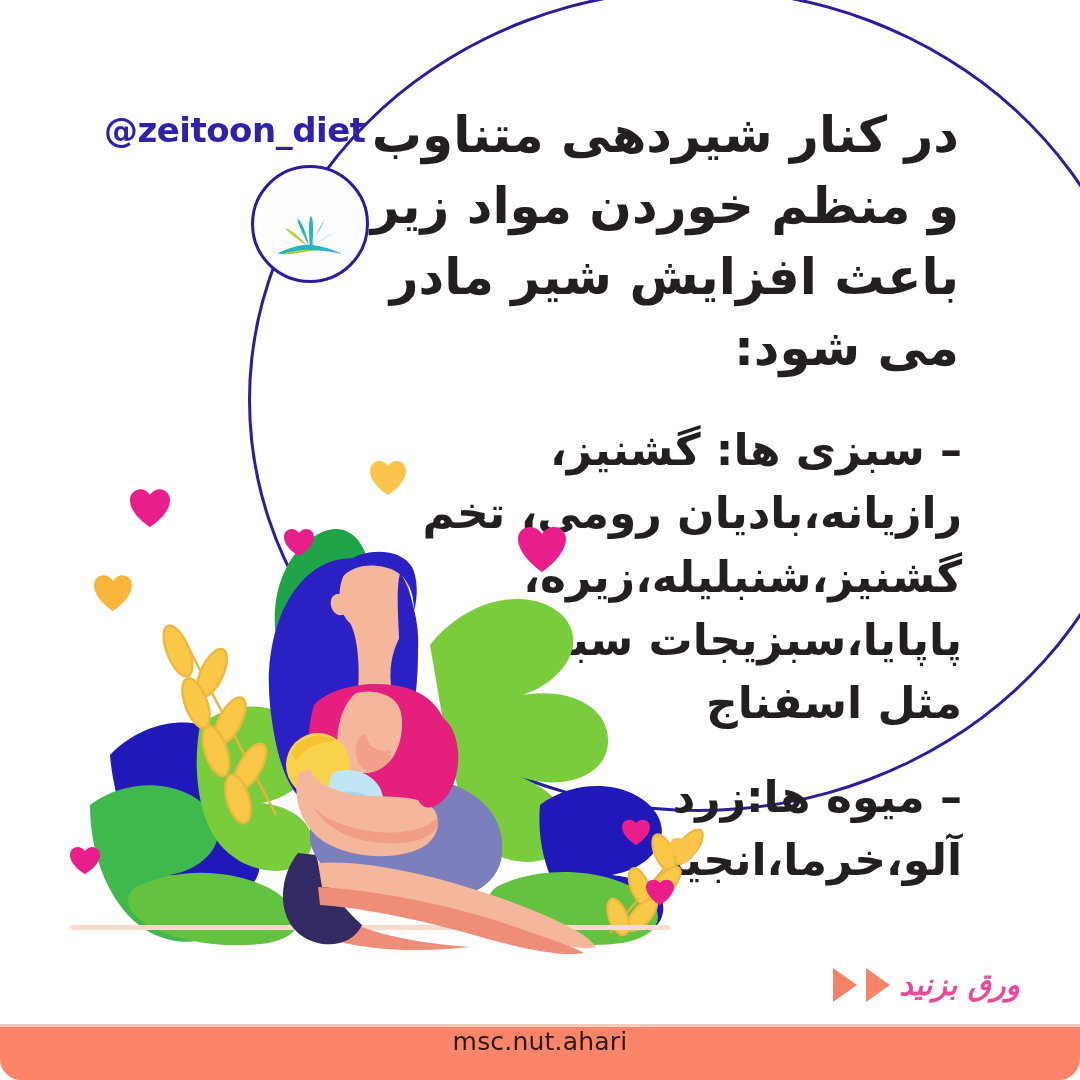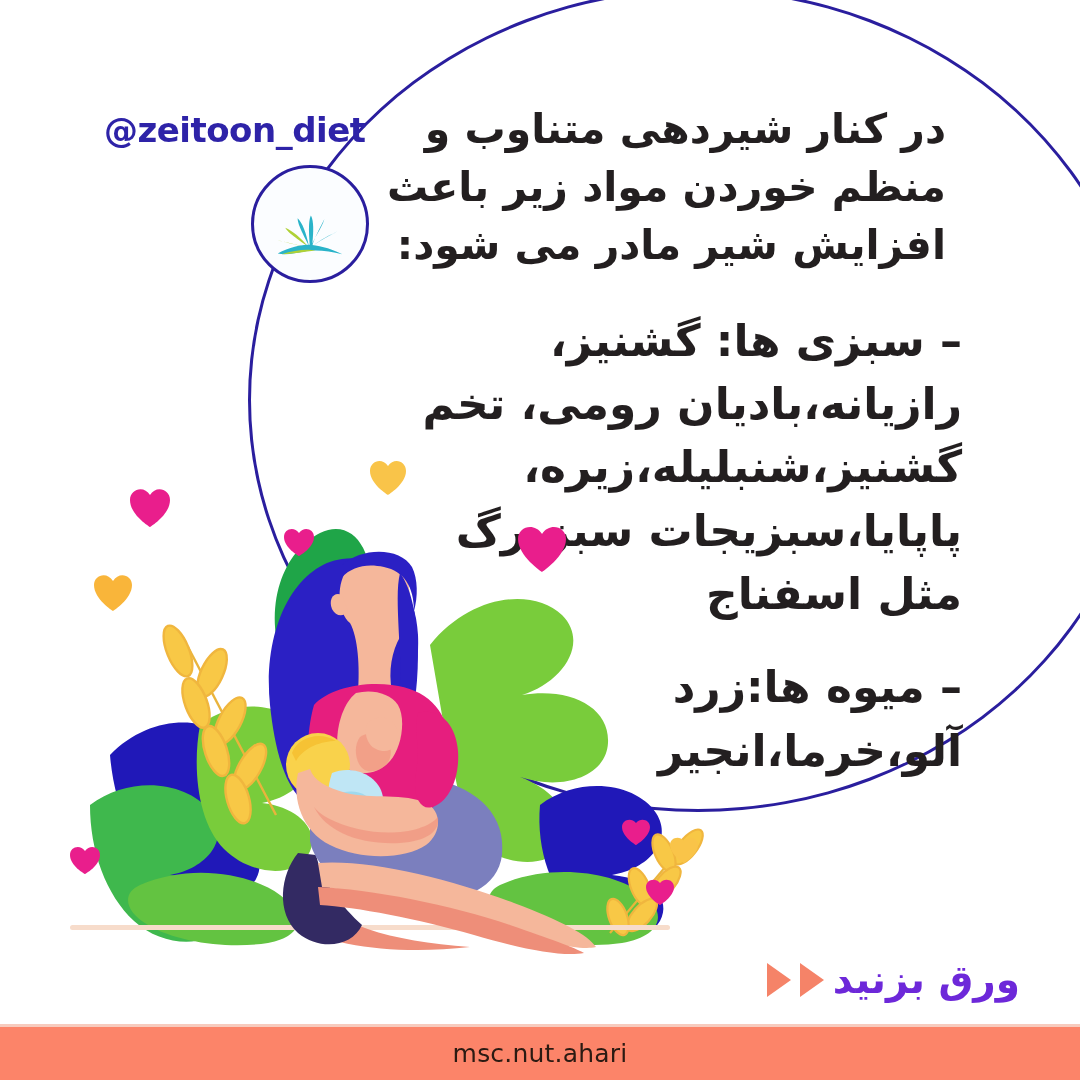--- a/index.html
+++ b/index.html
@@ -3,21 +3,21 @@
 <meta charset="utf-8">
 <title>Zeitoon Diet Post</title>
 <style>
   html,body{margin:0;padding:0;}
   body{
     width:1080px;height:1080px;overflow:hidden;
     background:#ffffff;
     font-family:"DejaVu Sans","Liberation Sans",sans-serif;
     position:relative;
   }
-  .canvas{position:absolute;inset:0;width:1080px;height:1080px;overflow:hidden;}
+  .canvas{position:absolute;inset:0;width:1080px;height:1080px;overflow:hidden;border-radius:21px;}
 
   
   .big-circle{
     position:absolute;
     left:248px;top:-12px;
     width:900px;height:824px;
     border:3px solid #2a1e9e;
     border-radius:50%;
     box-sizing:border-box;
     pointer-events:none;
@@ -46,22 +46,22 @@
   
   .text-block{
     position:absolute;
     right:118px;top:100px;
     width:600px;
     text-align:right;
     direction:rtl;
     color:#231f20;
   }
   .lead{
-    font-size:41px;line-height:1.42;font-weight:bold;
-    margin:0 16px 34px 0;
+    font-size:50px;line-height:1.42;font-weight:bold;
+    margin:0 3px 34px 0;
     letter-spacing:-0.3px;
   }
   .item{
     font-size:44px;line-height:1.44;font-weight:bold;
     margin:0 0 30px 0;
     letter-spacing:-0.4px;
   }
   .item.fruits{margin-top:22px;}
 
   
@@ -71,36 +71,37 @@
   }
   .illus svg{display:block;width:100%;height:100%;}
 
   
   .cta{
     position:absolute;right:60px;bottom:78px;
     display:flex;align-items:center;gap:9px;
     direction:rtl;
   }
   .cta-label{
-    font-size:39px;font-weight:bold;color:#6d28d9;
+    font-size:30px;font-weight:bold;color:#ec4899;
     letter-spacing:-0.3px;
+    font-style:italic;
   }
   .tri{
     width:0;height:0;
     border-top:17px solid transparent;
     border-bottom:17px solid transparent;
     border-left:24px solid #f58368;
   }
 
   
   .footer{
     position:absolute;left:0;bottom:0;
     width:1080px;height:53px;
     background:#fc8469;
-    display:flex;align-items:center;justify-content:center;
+    display:flex;justify-content:center;
   }
   .footer-text{
     font-size:25px;color:#2b1a12;
     direction:ltr;letter-spacing:0.2px;
   }
   .footer-top-rule{
     position:absolute;left:0;bottom:53px;width:1080px;height:3px;
     background:#f0a089;opacity:.55;
   }
 </style>

